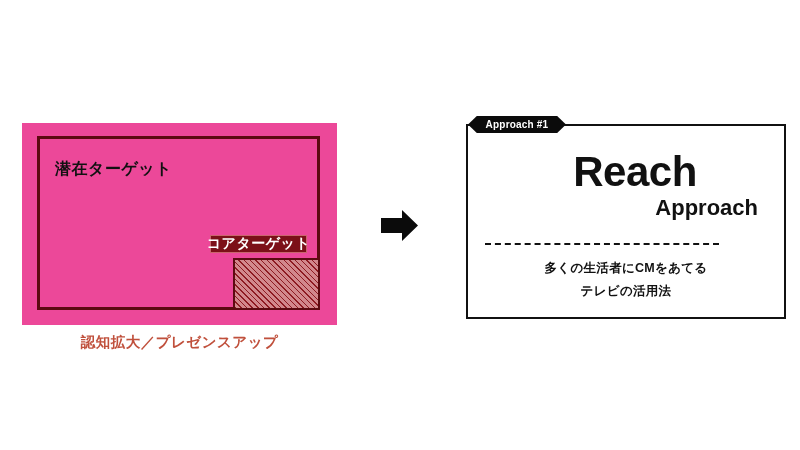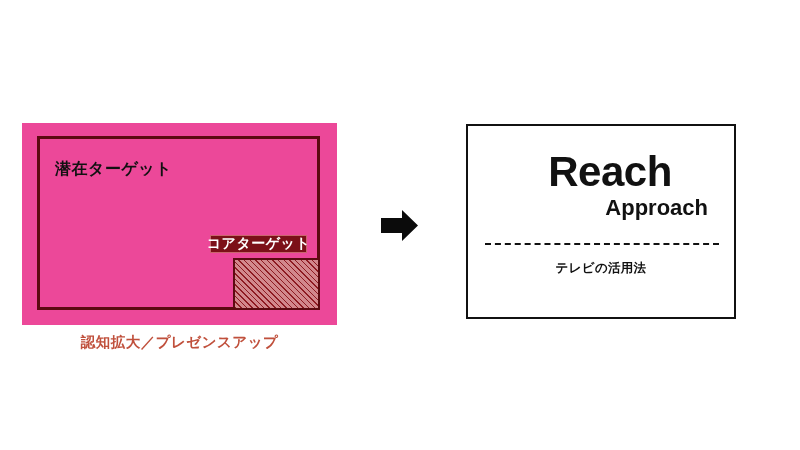--- a/index.html
+++ b/index.html
@@ -113,21 +113,21 @@
     top: 210px;
     width: 37px;
     height: 31px;
   }
 
   
   .card {
     position: absolute;
     left: 466px;
     top: 124px;
-    width: 270px;
+    width: 320px;
     height: 195px;
     border: 2px solid #111111;
     box-sizing: border-box;
     background: #ffffff;
   }
 
   .badge {
     position: absolute;
     left: 468px;
     top: 116px;
@@ -227,18 +227,20 @@
   <div class="card">
 
     <div class="headline-wrap">
       <div class="headline-main">Reach</div>
       <div class="headline-sub">Approach</div>
     </div>
 
     <div class="divider"></div>
 
     <div class="card-body">
+      <div class="line">多くの生活者にCMをあてる</div>
       <div class="line">テレビの活用法</div>
     </div>
   </div>
 
+  <div class="badge">Approach #1</div>
 
 </div>
 
 </body></html>

